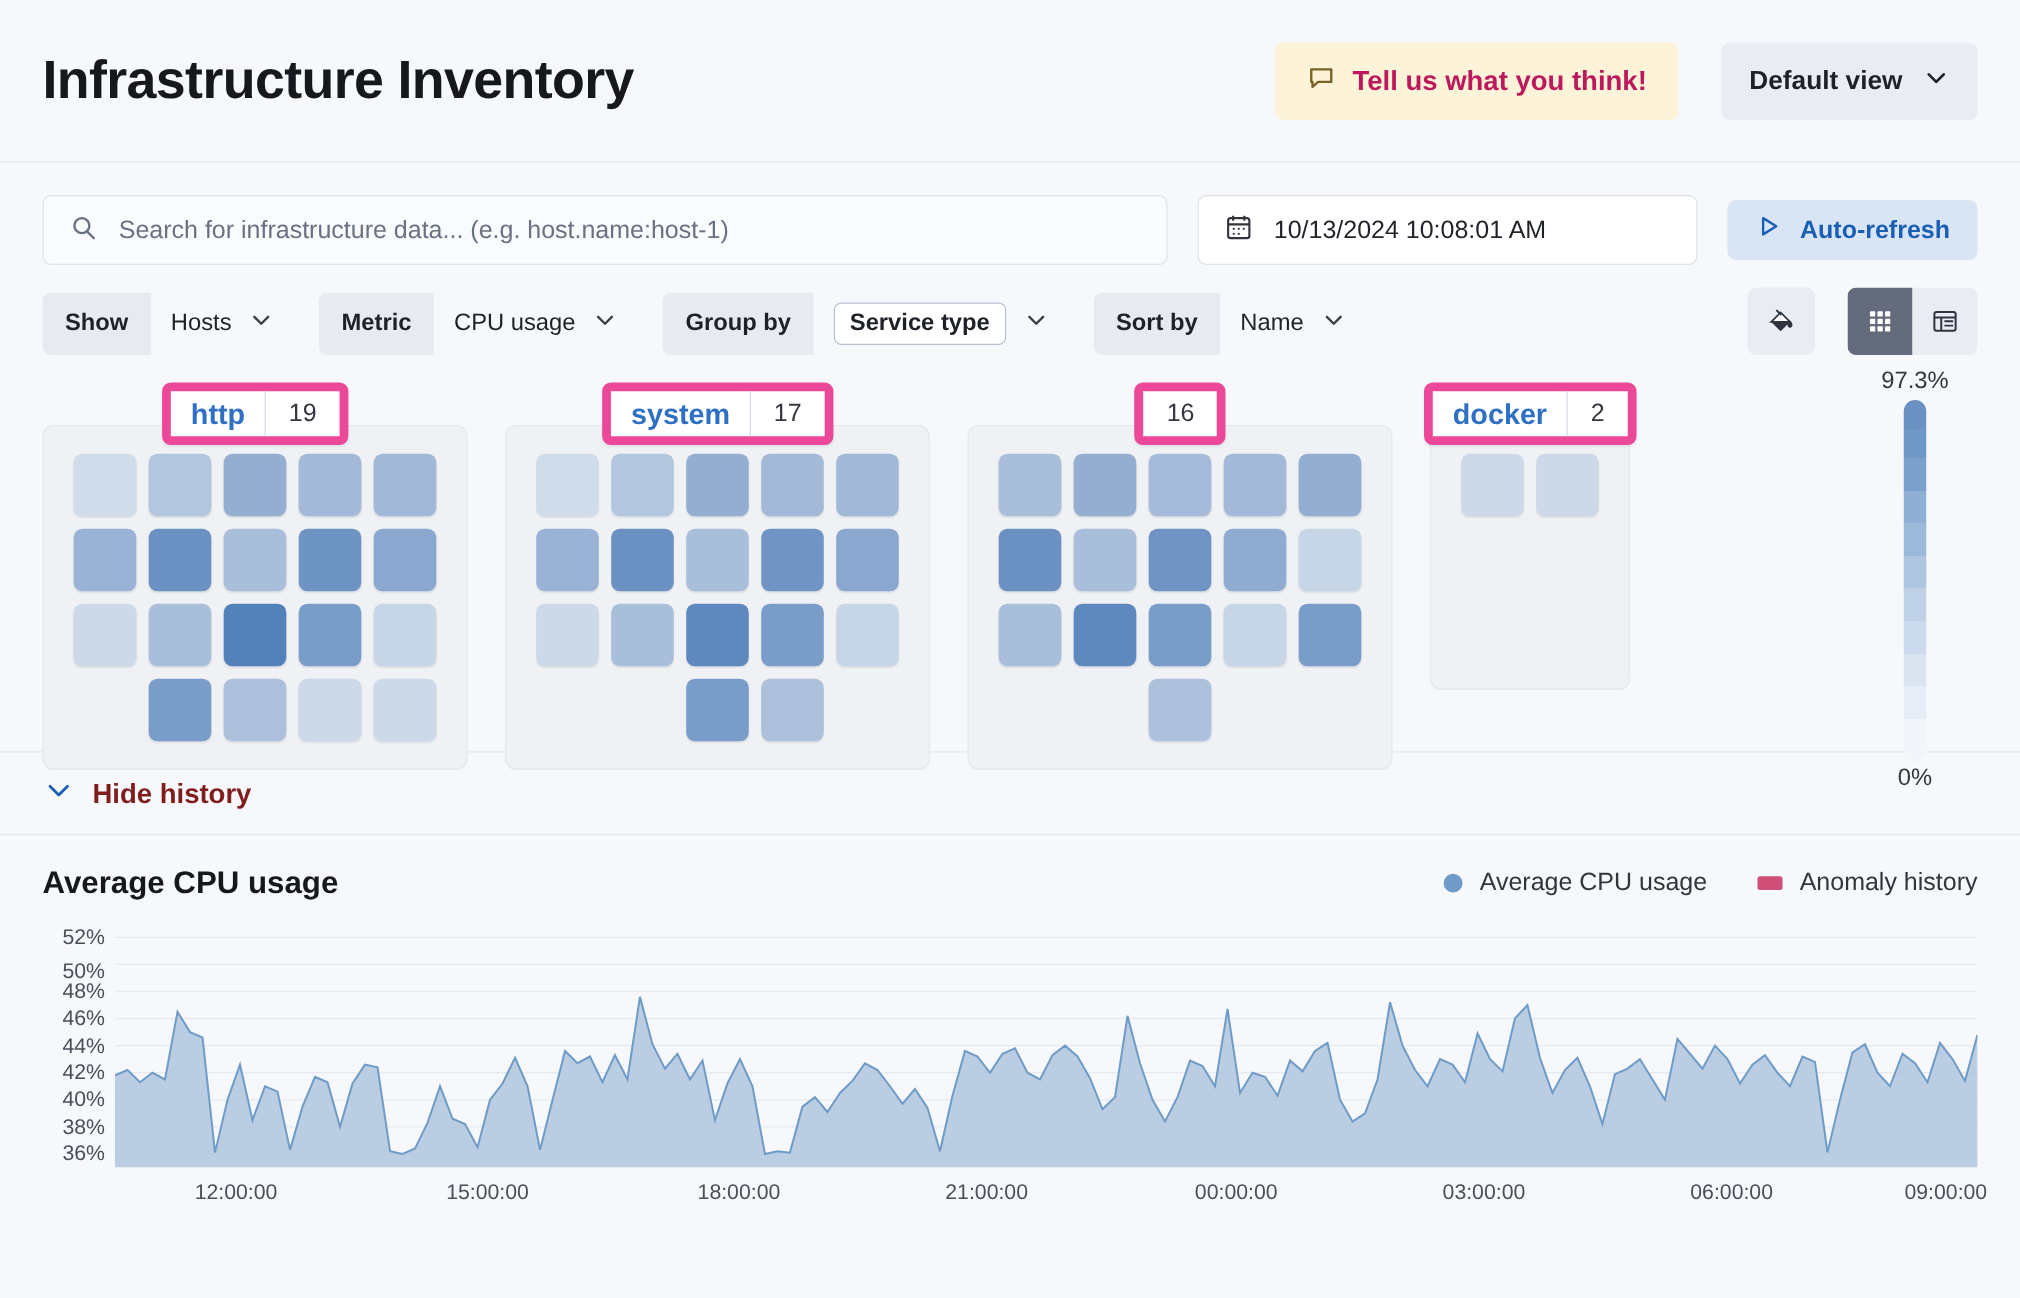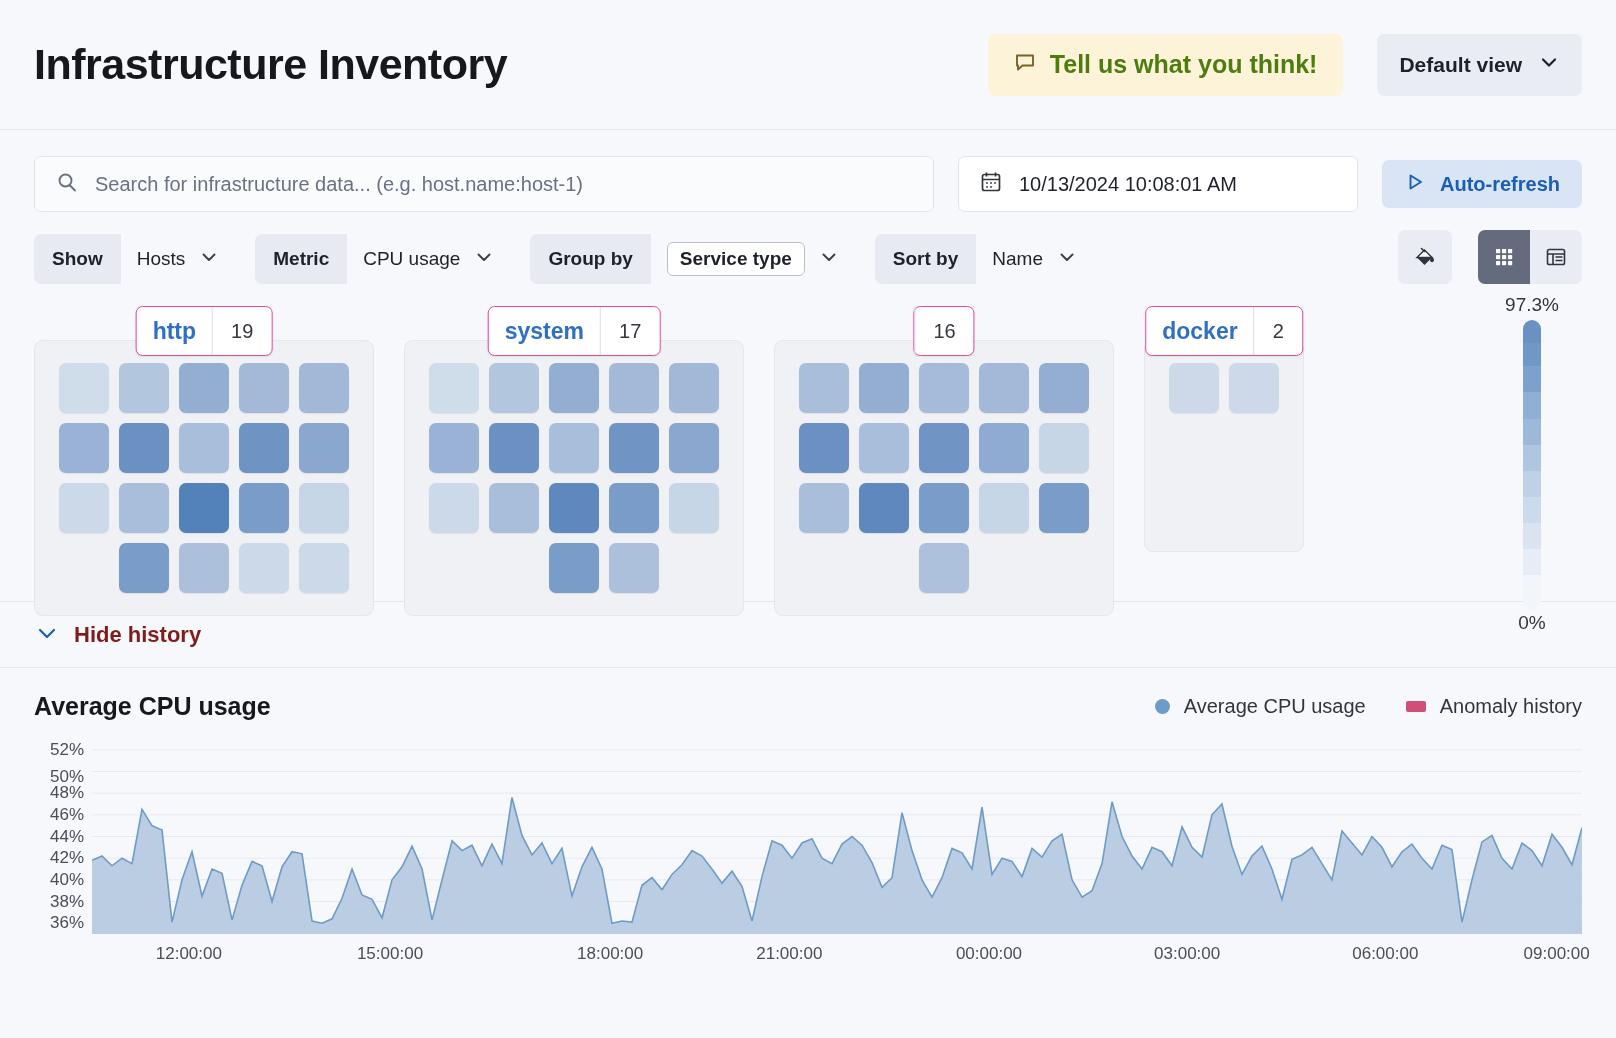--- a/index.html
+++ b/index.html
@@ -20,25 +20,25 @@
     border-bottom: 1px solid #e3e6ef;
     display: flex; align-items: center;
     padding: 0 34px;
   }
   .page-title {
     font-size: 43px; font-weight: 700; letter-spacing: -0.5px;
     color: #16181d; flex: 1; white-space: nowrap;
   }
   .header-actions { display: flex; align-items: center; gap: 34px; }
   .feedback-btn {
-    background: #fdf3d8; color: #4d7c0f;
+    background: #fdf3d8; color: #be185d;
     border: none; border-radius: 7px;
     height: 62px; padding: 0 26px;
     display: flex; align-items: center; gap: 14px;
-    font-size: 25px; font-weight: 700; cursor: pointer;
+    font-size: 22px; font-weight: 700; cursor: pointer;
     font-family: inherit;
   }
   .feedback-btn svg { flex: none; }
   .view-btn {
     background: #e9ecf3; color: #1e2127;
     border: none; border-radius: 7px;
     height: 62px; padding: 0 22px;
     display: flex; align-items: center; gap: 16px;
     font-size: 21px; font-weight: 700; cursor: pointer;
     font-family: inherit;
@@ -130,21 +130,21 @@
   }
   .groups { display: flex; align-items: flex-start; gap: 30px; }
   .group {
     position: relative;
     padding-top: 34px;
   }
   .group-badge {
     position: absolute; top: 0; left: 50%;
     transform: translateX(-50%);
     background: #fff;
-    border: 1px solid #ec4899;
+    border: 7px solid #ec4899;
     border-radius: 7px;
     display: flex; align-items: stretch;
     height: 50px; z-index: 3;
     box-shadow: 0 1px 2px rgba(30,40,70,.07);
   }
   .group-name {
     color: #2f6fc4; font-size: 23px; font-weight: 700;
     display: flex; align-items: center; padding: 0 16px;
   }
   .group-count {
@@ -548,20 +548,20 @@
           <line x1="0" x2="1460" y1="54.16666666666666" y2="54.16666666666666" stroke="#e6e9f0" stroke-width="1" vector-effect="non-scaling-stroke"></line>
           <line x1="0" x2="1460" y1="32.5" y2="32.5" stroke="#e6e9f0" stroke-width="1" vector-effect="non-scaling-stroke"></line>
           <line x1="0" x2="1460" y1="10.833333333333343" y2="10.833333333333343" stroke="#e6e9f0" stroke-width="1" vector-effect="non-scaling-stroke"></line>
           <polygon points="0,195 0.0,121.3 9.8,117.0 19.6,126.8 29.4,119.2 39.2,124.6 49.0,70.4 58.8,86.7 68.6,91.0 78.4,183.1 88.2,140.8 98.0,112.7 107.8,157.1 117.6,130.0 127.4,134.3 137.2,180.9 147.0,146.3 156.8,122.4 166.6,126.8 176.4,162.5 186.2,127.8 196.0,112.7 205.8,114.8 215.6,182.0 225.4,184.2 235.2,179.8 245.0,159.3 254.8,130.0 264.6,156.0 274.4,160.3 284.2,178.8 294.0,140.8 303.8,127.8 313.6,107.2 323.4,130.0 333.2,180.9 343.0,140.8 352.8,101.8 362.6,111.6 372.3,106.2 382.1,126.8 391.9,105.1 401.7,124.6 411.5,58.5 421.3,96.4 431.1,115.9 440.9,104.0 450.7,124.6 460.5,109.4 470.3,157.1 480.1,127.8 489.9,108.3 499.7,130.0 509.5,184.2 519.3,182.0 529.1,183.1 538.9,146.3 548.7,138.7 558.5,150.6 568.3,135.4 578.1,125.7 587.9,111.6 597.7,117.0 607.5,130.0 617.3,144.1 627.1,132.2 636.9,147.3 646.7,182.0 656.5,137.6 666.3,101.8 676.1,106.2 685.9,119.2 695.7,104.0 705.5,99.7 715.3,119.2 725.1,124.6 734.9,105.1 744.7,97.5 754.5,106.2 764.3,123.5 774.1,148.4 783.9,138.7 793.7,73.7 803.5,111.6 813.3,140.8 823.1,158.2 832.9,138.7 842.7,109.4 852.5,113.8 862.3,130.0 872.1,68.2 881.9,135.4 891.7,119.2 901.5,122.4 911.3,137.6 921.1,109.4 930.9,118.1 940.7,101.8 950.5,95.3 960.3,140.8 970.1,158.2 979.9,151.7 989.7,124.6 999.5,62.8 1009.3,97.5 1019.1,117.0 1028.9,130.0 1038.7,108.3 1048.5,112.7 1058.3,126.8 1068.1,87.8 1077.9,108.3 1087.7,118.1 1097.4,75.8 1107.2,65.0 1117.0,107.2 1126.8,135.4 1136.6,117.0 1146.4,107.2 1156.2,130.0 1166.0,160.3 1175.8,120.3 1185.6,115.9 1195.4,108.3 1205.2,124.6 1215.0,140.8 1224.8,92.1 1234.6,104.0 1244.4,115.9 1254.2,97.5 1264.0,108.3 1273.8,127.8 1283.6,112.7 1293.4,105.1 1303.2,119.2 1313.0,130.0 1322.8,106.2 1332.6,110.5 1342.4,183.1 1352.2,140.8 1362.0,102.9 1371.8,96.4 1381.6,119.2 1391.4,130.0 1401.2,104.0 1411.0,111.6 1420.8,126.8 1430.6,95.3 1440.4,108.3 1450.2,125.7 1460.0,88.8 1460,195" fill="#b0c6de" opacity="0.85"></polygon>
           <polyline points="0.0,121.3 9.8,117.0 19.6,126.8 29.4,119.2 39.2,124.6 49.0,70.4 58.8,86.7 68.6,91.0 78.4,183.1 88.2,140.8 98.0,112.7 107.8,157.1 117.6,130.0 127.4,134.3 137.2,180.9 147.0,146.3 156.8,122.4 166.6,126.8 176.4,162.5 186.2,127.8 196.0,112.7 205.8,114.8 215.6,182.0 225.4,184.2 235.2,179.8 245.0,159.3 254.8,130.0 264.6,156.0 274.4,160.3 284.2,178.8 294.0,140.8 303.8,127.8 313.6,107.2 323.4,130.0 333.2,180.9 343.0,140.8 352.8,101.8 362.6,111.6 372.3,106.2 382.1,126.8 391.9,105.1 401.7,124.6 411.5,58.5 421.3,96.4 431.1,115.9 440.9,104.0 450.7,124.6 460.5,109.4 470.3,157.1 480.1,127.8 489.9,108.3 499.7,130.0 509.5,184.2 519.3,182.0 529.1,183.1 538.9,146.3 548.7,138.7 558.5,150.6 568.3,135.4 578.1,125.7 587.9,111.6 597.7,117.0 607.5,130.0 617.3,144.1 627.1,132.2 636.9,147.3 646.7,182.0 656.5,137.6 666.3,101.8 676.1,106.2 685.9,119.2 695.7,104.0 705.5,99.7 715.3,119.2 725.1,124.6 734.9,105.1 744.7,97.5 754.5,106.2 764.3,123.5 774.1,148.4 783.9,138.7 793.7,73.7 803.5,111.6 813.3,140.8 823.1,158.2 832.9,138.7 842.7,109.4 852.5,113.8 862.3,130.0 872.1,68.2 881.9,135.4 891.7,119.2 901.5,122.4 911.3,137.6 921.1,109.4 930.9,118.1 940.7,101.8 950.5,95.3 960.3,140.8 970.1,158.2 979.9,151.7 989.7,124.6 999.5,62.8 1009.3,97.5 1019.1,117.0 1028.9,130.0 1038.7,108.3 1048.5,112.7 1058.3,126.8 1068.1,87.8 1077.9,108.3 1087.7,118.1 1097.4,75.8 1107.2,65.0 1117.0,107.2 1126.8,135.4 1136.6,117.0 1146.4,107.2 1156.2,130.0 1166.0,160.3 1175.8,120.3 1185.6,115.9 1195.4,108.3 1205.2,124.6 1215.0,140.8 1224.8,92.1 1234.6,104.0 1244.4,115.9 1254.2,97.5 1264.0,108.3 1273.8,127.8 1283.6,112.7 1293.4,105.1 1303.2,119.2 1313.0,130.0 1322.8,106.2 1332.6,110.5 1342.4,183.1 1352.2,140.8 1362.0,102.9 1371.8,96.4 1381.6,119.2 1391.4,130.0 1401.2,104.0 1411.0,111.6 1420.8,126.8 1430.6,95.3 1440.4,108.3 1450.2,125.7 1460.0,88.8" fill="none" stroke="#6e9bc7" stroke-width="1.6" vector-effect="non-scaling-stroke"></polyline>
         </svg></div>
   </div>
   <div class="x-axis" id="xaxis-root">
       <div class="x-tick" style="left: 6.5%;">12:00:00</div>
       <div class="x-tick" style="left: 20%;">15:00:00</div>
-      <div class="x-tick" style="left: 33.5%; margin-left: 19px;">18:00:00</div>
+      <div class="x-tick" style="left: 33.5%;">18:00:00</div>
       <div class="x-tick" style="left: 46.8%;">21:00:00</div>
       <div class="x-tick" style="left: 60.2%;">00:00:00</div>
       <div class="x-tick" style="left: 73.5%;">03:00:00</div>
       <div class="x-tick" style="left: 86.8%;">06:00:00</div>
       <div class="x-tick" style="left: 98.3%;">09:00:00</div>
     </div>
 </div>
 
 </body></html>

